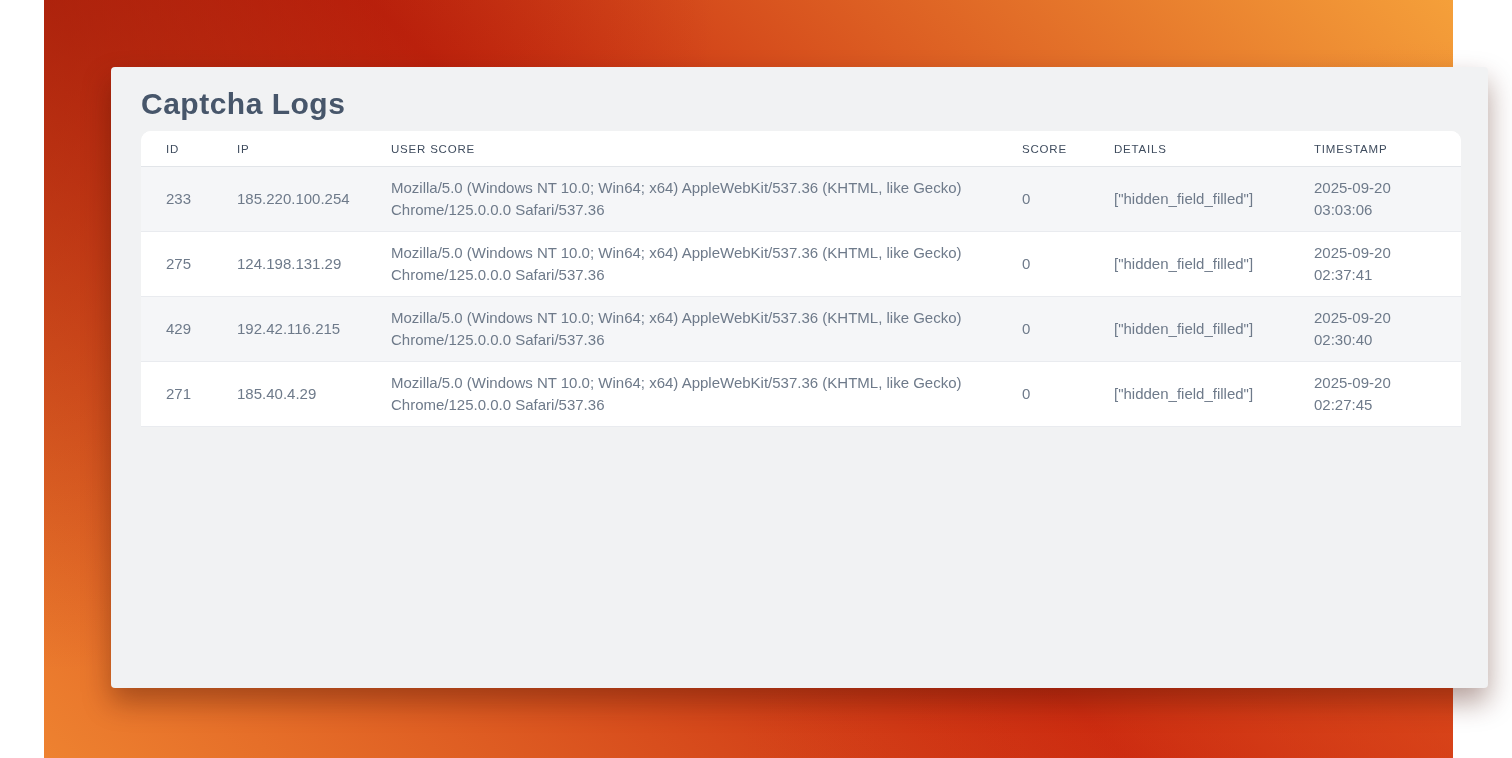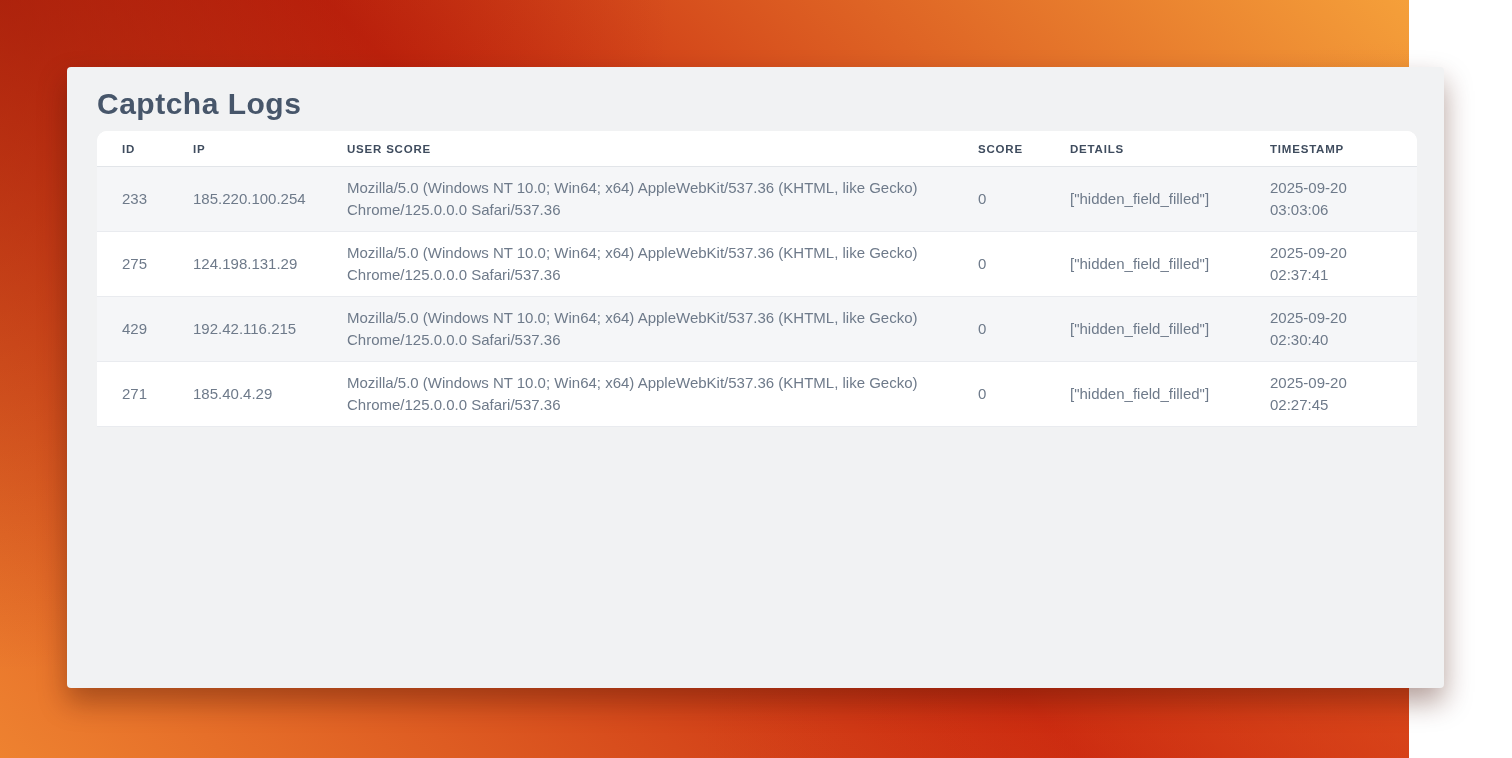--- a/index.html
+++ b/index.html
@@ -12,20 +12,21 @@
   }
 
   .page {
     position: relative;
     width: 1409px;
     height: 758px;
     background:
       radial-gradient(circle at 0% 0%, rgba(148,13,4,0.60) 0%, rgba(148,13,4,0) 42%),
       radial-gradient(circle at 100% 100%, rgba(216,56,21,0.55) 0%, rgba(216,56,21,0) 45%),
       linear-gradient(45deg, #ee8230 0%, #c8280f 50%, #f5a03a 100%);
+    margin-left: 44px;
   }
 
   .card {
     position: absolute;
     left: 67px;
     top: 67px;
     width: 1377px;
     height: 621px;
     background: #f1f2f3;
     border-radius: 4px;
@@ -60,21 +61,21 @@
   col.col-score   { width: 92px;  }
   col.col-details { width: 200px; }
   col.col-ts      { width: 172px; }
 
   thead th {
     height: 36px;
     text-align: left;
     vertical-align: middle;
     padding: 0 10px 0 25px;
     font-size: 11.5px;
-    font-weight: 700;
+    font-weight: 400;
     letter-spacing: 0.8px;
     color: #3f4c5e;
     background: #ffffff;
     border-bottom: 1px solid #e2e5e9;
     white-space: nowrap;
   }
 
   tbody td {
     height: 65px;
     padding: 10px 12px 10px 25px;

